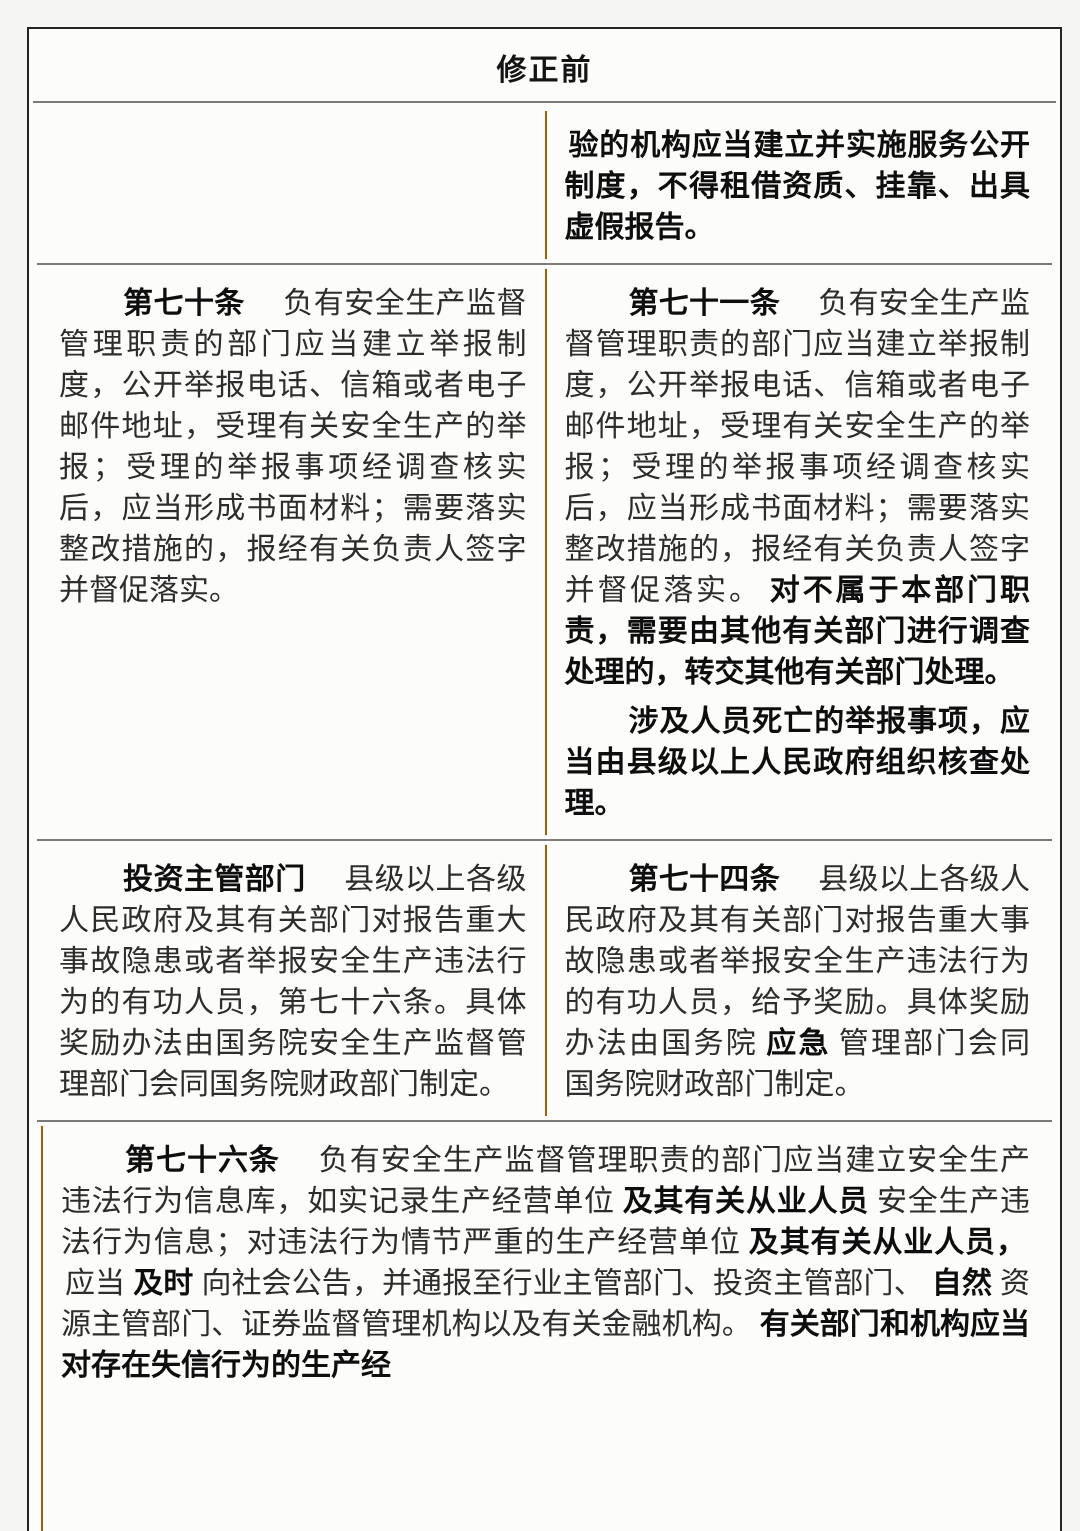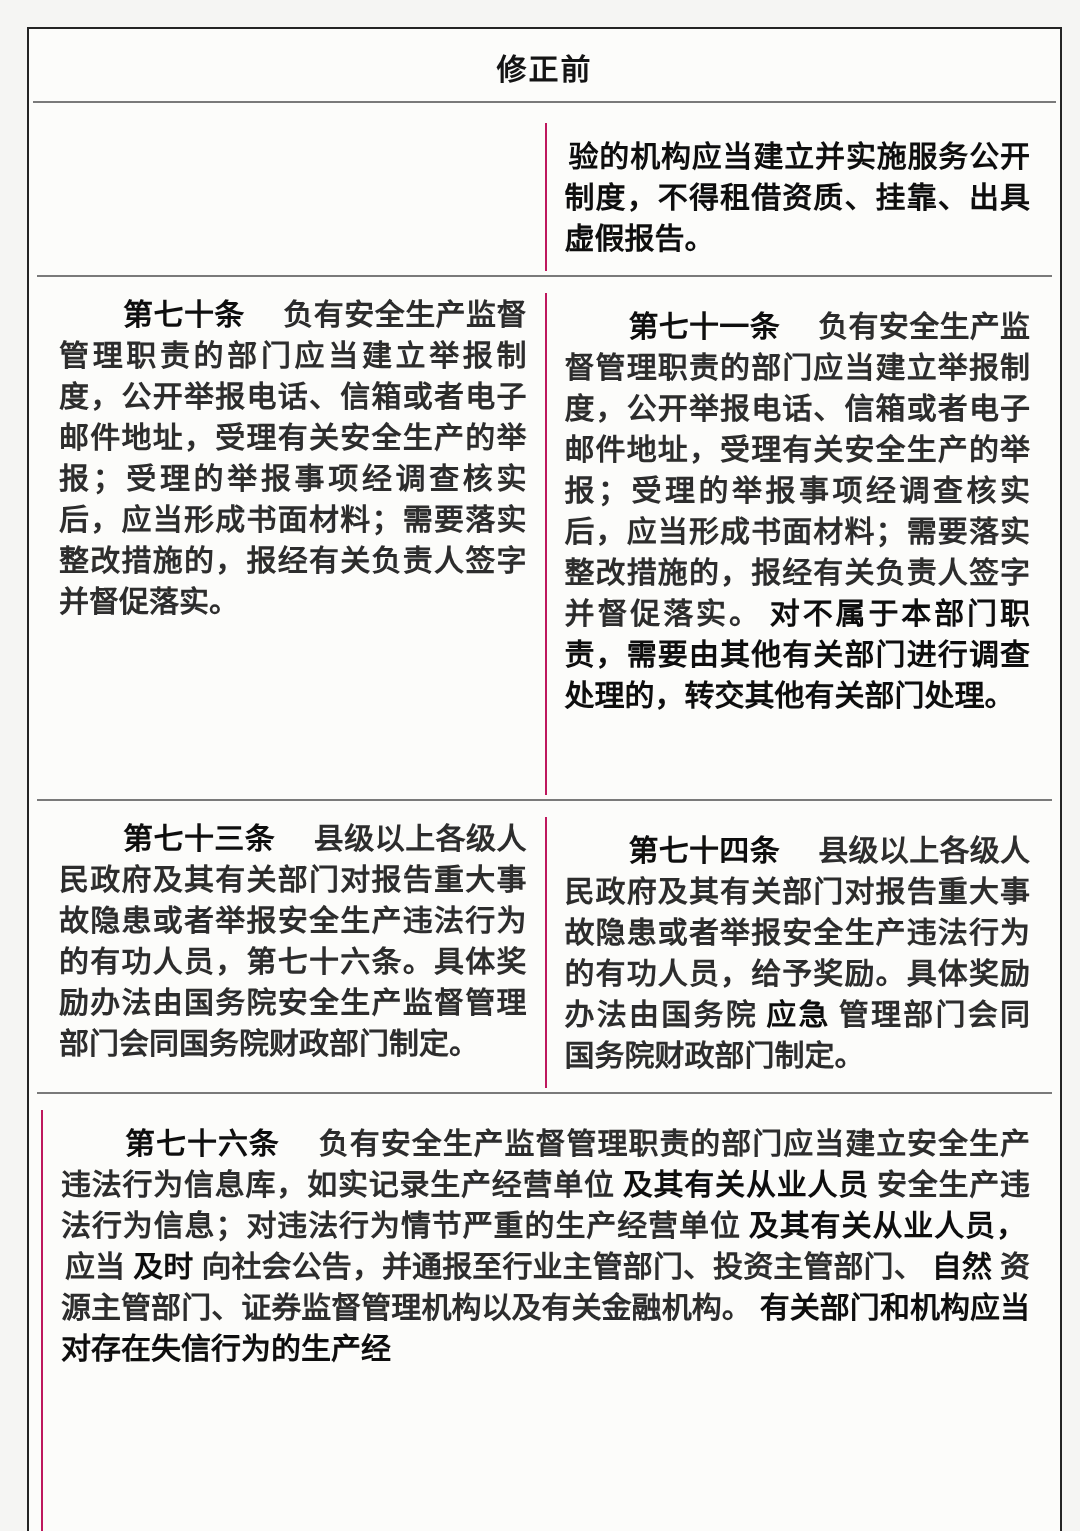--- a/index.html
+++ b/index.html
@@ -49,24 +49,24 @@
   .cell {
     flex: 1 1 50%;
     padding: 9px 14px 8px 14px;
     font-size: 30px;
     line-height: 41px;
     color: #2d2d2d;
     text-align: justify;
     text-justify: inter-character;
     overflow: hidden;
   }
-  .cell--right { border-left: 2px solid #be185d; margin-top: 12px; }
+  .cell--right { border-left: 2px solid #a16207; }
   .para { text-indent: 2em; }
   .para.no-indent { text-indent: 0; }
-  .seg { font-weight: 700; }
+  .seg { font-weight: 400; }
   .seg.bold {
     font-family: "Liberation Sans", "DejaVu Sans", sans-serif;
     font-weight: 700;
     color: #0e0e0e;
   }
 </style>
 </head>
 <body>
 
 <div class="page">
@@ -80,25 +80,26 @@
           <div class="cell cell--right">
             <p class="para no-indent"><span class="seg bold">验的机构应当建立并实施服务公开制度，不得租借资质、挂靠、出具虚假报告。</span></p>
           </div>
         </div>
         <div class="row row-1">
           <div class="cell cell--left">
             <p class="para"><span class="seg bold">第七十条</span><span class="seg">　负有安全生产监督管理职责的部门应当建立举报制度，公开举报电话、信箱或者电子邮件地址，受理有关安全生产的举报；受理的举报事项经调查核实后，应当形成书面材料；需要落实整改措施的，报经有关负责人签字并督促落实。</span></p>
           </div>
           <div class="cell cell--right">
             <p class="para"><span class="seg bold">第七十一条</span><span class="seg">　负有安全生产监督管理职责的部门应当建立举报制度，公开举报电话、信箱或者电子邮件地址，受理有关安全生产的举报；受理的举报事项经调查核实后，应当形成书面材料；需要落实整改措施的，报经有关负责人签字并督促落实。</span><span class="seg bold">对不属于本部门职责，需要由其他有关部门进行调查处理的，转交其他有关部门处理。</span></p>
+            <p class="para"><span class="seg bold">涉及人员死亡的举报事项，应当由县级以上人民政府组织核查处理。</span></p>
           </div>
         </div>
         <div class="row row-2">
           <div class="cell cell--left">
-            <p class="para"><span class="seg bold">第七十三条</span><span class="seg">　县级以上各级人民政府及其有关部门对报告重大事故隐患或者举报安全生产违法行为的有功人员，第七十六条。具体奖励办法由国务院安全生产监督管理部门会同国务院财政部门制定。</span></p>
+            <p class="para"><span class="seg bold">投资主管部门</span><span class="seg">　县级以上各级人民政府及其有关部门对报告重大事故隐患或者举报安全生产违法行为的有功人员，第七十六条。具体奖励办法由国务院安全生产监督管理部门会同国务院财政部门制定。</span></p>
           </div>
           <div class="cell cell--right">
             <p class="para"><span class="seg bold">第七十四条</span><span class="seg">　县级以上各级人民政府及其有关部门对报告重大事故隐患或者举报安全生产违法行为的有功人员，给予奖励。具体奖励办法由国务院</span><span class="seg bold">应急</span><span class="seg">管理部门会同国务院财政部门制定。</span></p>
           </div>
         </div>
         <div class="row row-3">
           <div class="cell cell--right">
             <p class="para"><span class="seg bold">第七十六条</span><span class="seg">　负有安全生产监督管理职责的部门应当建立安全生产违法行为信息库，如实记录生产经营单位</span><span class="seg bold">及其有关从业人员</span><span class="seg">安全生产违法行为信息；对违法行为情节严重的生产经营单位</span><span class="seg bold">及其有关从业人员，</span><span class="seg">应当</span><span class="seg bold">及时</span><span class="seg">向社会公告，并通报至行业主管部门、投资主管部门、</span><span class="seg bold">自然</span><span class="seg">资源主管部门、证券监督管理机构以及有关金融机构。</span><span class="seg bold">有关部门和机构应当对存在失信行为的生产经</span></p>
           </div>
         </div>

